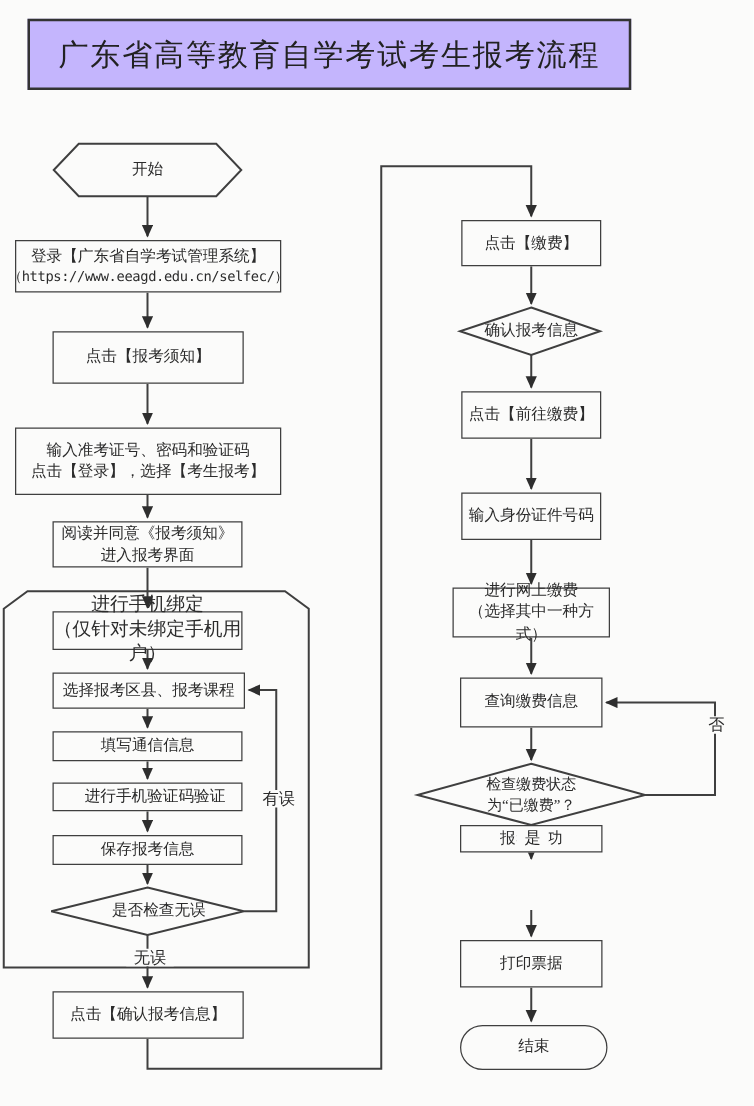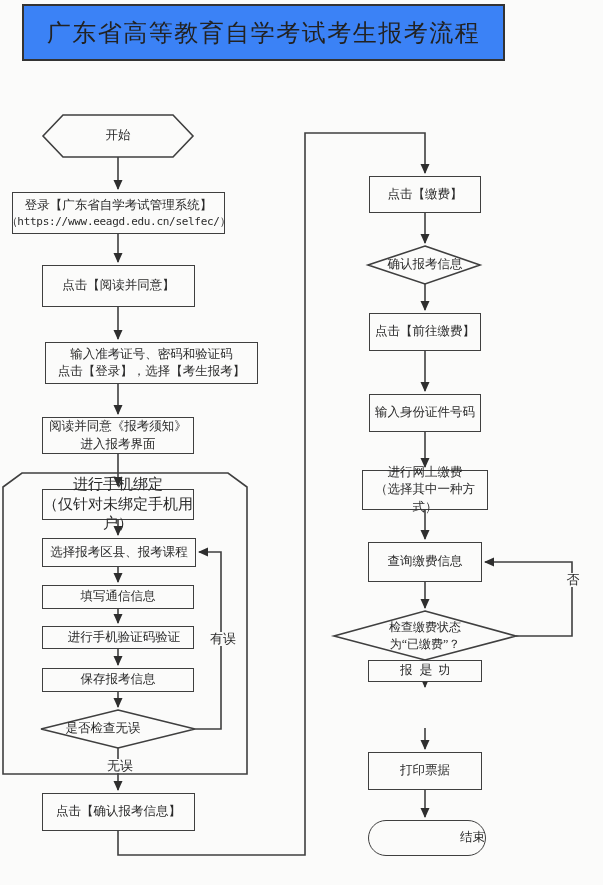--- a/index.html
+++ b/index.html
@@ -16,28 +16,28 @@
     position:absolute;box-sizing:border-box;
     border:1.5px solid #3f3f3f;background:#fbfbfa;
     display:flex;flex-direction:column;align-items:center;justify-content:center;
     font-size:12.5px;line-height:1.4;text-align:center;color:#2b2b2b;
   }
   .ghost{
     position:absolute;box-sizing:border-box;
     display:flex;flex-direction:column;align-items:center;justify-content:center;
     font-size:12.5px;line-height:1.4;text-align:center;color:#2b2b2b;
   }
-  .stadium{border-radius:18px;align-items:flex-end;}
+  .stadium{border-radius:18px;}
   .lbl{
     position:absolute;font-size:13px;color:#2b2b2b;
     background:#fbfbfa;text-align:center;line-height:1.1;padding:0 1px;
   }
   .title-box{
-    position:absolute;left:22px;top:4px;width:483px;height:57px;
-    box-sizing:border-box;border:2px solid #333;background:#3b82f6;
+    position:absolute;left:22px;top:15px;width:483px;height:57px;
+    box-sizing:border-box;border:2px solid #333;background:#c4b5fd;
     display:flex;align-items:center;justify-content:center;
   }
   .title-text{font-size:24px;letter-spacing:1.5px;color:#222;white-space:nowrap;}
   .mono{font-family:"DejaVu Sans Mono","Liberation Mono",monospace;font-size:11px;letter-spacing:-0.3px;}
 </style>
 </head>
 <body>
 
 <div id="root">
 
@@ -94,24 +94,24 @@
   <div class="ghost" style="left:43px;top:115px;width:150px;height:42px;">
     <span>开始</span>
   </div>
 
   <div class="box" style="left:12px;top:192px;width:213px;height:42px;">
     <span>登录【广东省自学考试管理系统】</span>
     <span class="mono">（https://www.eeagd.edu.cn/selfec/）</span>
   </div>
 
   <div class="box" style="left:42px;top:265px;width:153px;height:42px;">
-    <span>点击【阅读并同意】</span>
+    <span>点击【报考须知】</span>
   </div>
 
-  <div class="box" style="left:12px;top:342px;width:213px;height:42px;margin-left:33px;">
+  <div class="box" style="left:12px;top:342px;width:213px;height:54px;">
     <span>输入准考证号、密码和验证码</span>
     <span>点击【登录】，选择【考生报考】</span>
   </div>
 
   <div class="box" style="left:42px;top:417px;width:152px;height:37px;">
     <span>阅读并同意《报考须知》</span>
     <span>进入报考界面</span>
   </div>
 
   <div class="box" style="left:42px;top:489px;width:152px;height:31px;font-size:15px;line-height:1.3;">
@@ -128,21 +128,21 @@
   </div>
 
   <div class="box" style="left:42px;top:626px;width:152px;height:23px;padding-left:12px;">
     <span>进行手机验证码验证</span>
   </div>
 
   <div class="box" style="left:42px;top:668px;width:152px;height:24px;">
     <span>保存报考信息</span>
   </div>
 
-  <div class="ghost" style="left:26px;top:710px;width:154px;height:38px;">
+  <div class="ghost" style="left:50px;top:710px;width:154px;height:38px;">
     <span>是否检查无误</span>
   </div>
 
   <div class="box" style="left:42px;top:793px;width:153px;height:38px;">
     <span>点击【确认报考信息】</span>
   </div>
 
   <div class="lbl" style="left:204px;top:632px;width:36px;">有误</div>
   <div class="lbl" style="left:101px;top:759px;width:36px;">无误</div>
 

